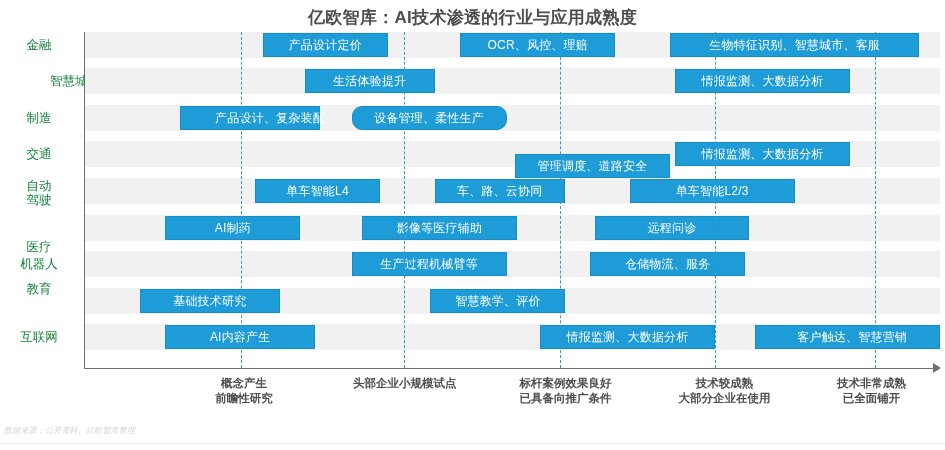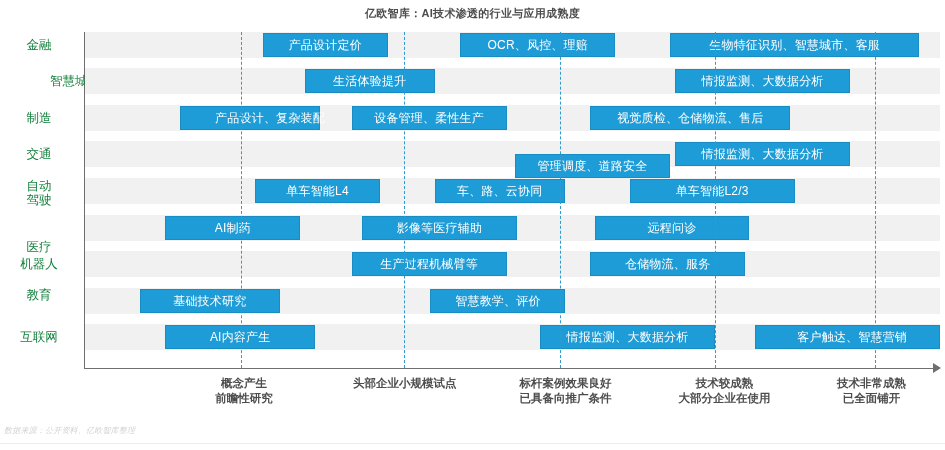--- a/index.html
+++ b/index.html
@@ -7,21 +7,21 @@
     width:945px;height:450px;
     background:#ffffff;
     font-family:"Liberation Sans","DejaVu Sans",sans-serif;
     overflow:hidden;
     position:relative;
     color:#4a4a4a;
   }
   #chart-title{
     position:absolute;top:6px;left:0;width:945px;
     text-align:center;
-    font-size:11px;font-weight:bold;color:#4d4d4d;
+    font-size:17px;font-weight:bold;color:#4d4d4d;
     letter-spacing:.3px;
   }
   
   #plot{
     position:absolute;
     left:85px;top:32px;
     width:855px;height:336px;
   }
   #y-axis-line{
     position:absolute;left:84px;top:32px;
@@ -102,35 +102,34 @@
     <div class="row-label" style="top: 38px;">金融</div>
     <div class="row-label" style="top: 74px; padding-left: 36px;">智慧城市</div>
     <div class="row-label" style="top: 111px;">制造</div>
     <div class="row-label" style="top: 147px;">交通</div>
     <div class="row-label two-line" style="top: 179px;">
       <div>自动</div>
       <div>驾驶</div>
     </div>
     <div class="row-label" style="top: 221px; margin-top: 19px;">医疗</div>
     <div class="row-label" style="top: 257px;">机器人</div>
-    <div class="row-label" style="top: 288px;">教育</div>
+    <div class="row-label" style="top: 282px;">教育</div>
     <div class="row-label" style="top: 330px;">互联网</div>
   </div>
 <div id="plot">
     <div class="row" style="top: 0px;"></div>
     <div class="bar" style="left: 20.8%; width: 14.6%; top: 1px;">产品设计定价</div>
     <div class="bar" style="left: 43.9%; width: 18.1%; top: 1px;">OCR、风控、理赔</div>
     <div class="bar" style="left: 68.4%; width: 29.2%; top: 1px;">生物特征识别、智慧城市、客服</div>
     <div class="row" style="top: 36px;"></div>
     <div class="bar" style="left: 25.7%; width: 15.2%; top: 37px;">生活体验提升</div>
     <div class="bar" style="left: 69%; width: 20.5%; top: 37px;">情报监测、大数据分析</div>
     <div class="row" style="top: 73px;"></div>
     <div class="bar" style="left: 11.1%; width: 16.4%; top: 74px; padding-left: 40px;">产品设计、复杂装配</div>
-    <div class="bar" style="left: 31.2%; width: 18.1%; top: 74px;">设备管理、柔性生产</div>
-    <div class="bar" style="left: 59.1%; width: 23.4%; top: 74px;">视觉质检、仓储物流、售后</div>
+    <div class="bar" style="left: 31.2%; width: 18.1%; top: 74px; border-radius: 10px;">设备管理、柔性生产</div>
     <div class="row" style="top: 109px;"></div>
     <div class="bar" style="left: 50.3%; width: 18.1%; top: 122px;">管理调度、道路安全</div>
     <div class="bar" style="left: 69%; width: 20.5%; top: 110px;">情报监测、大数据分析</div>
     <div class="row" style="top: 146px;"></div>
     <div class="bar" style="left: 19.9%; width: 14.6%; top: 147px;">单车智能L4</div>
     <div class="bar" style="left: 40.9%; width: 15.2%; top: 147px;">车、路、云协同</div>
     <div class="bar" style="left: 63.7%; width: 19.3%; top: 147px;">单车智能L2/3</div>
     <div class="row" style="top: 183px;"></div>
     <div class="bar" style="left: 9.4%; width: 15.8%; top: 184px;">AI制药</div>
     <div class="bar" style="left: 32.4%; width: 18.1%; top: 184px;">影像等医疗辅助</div>

